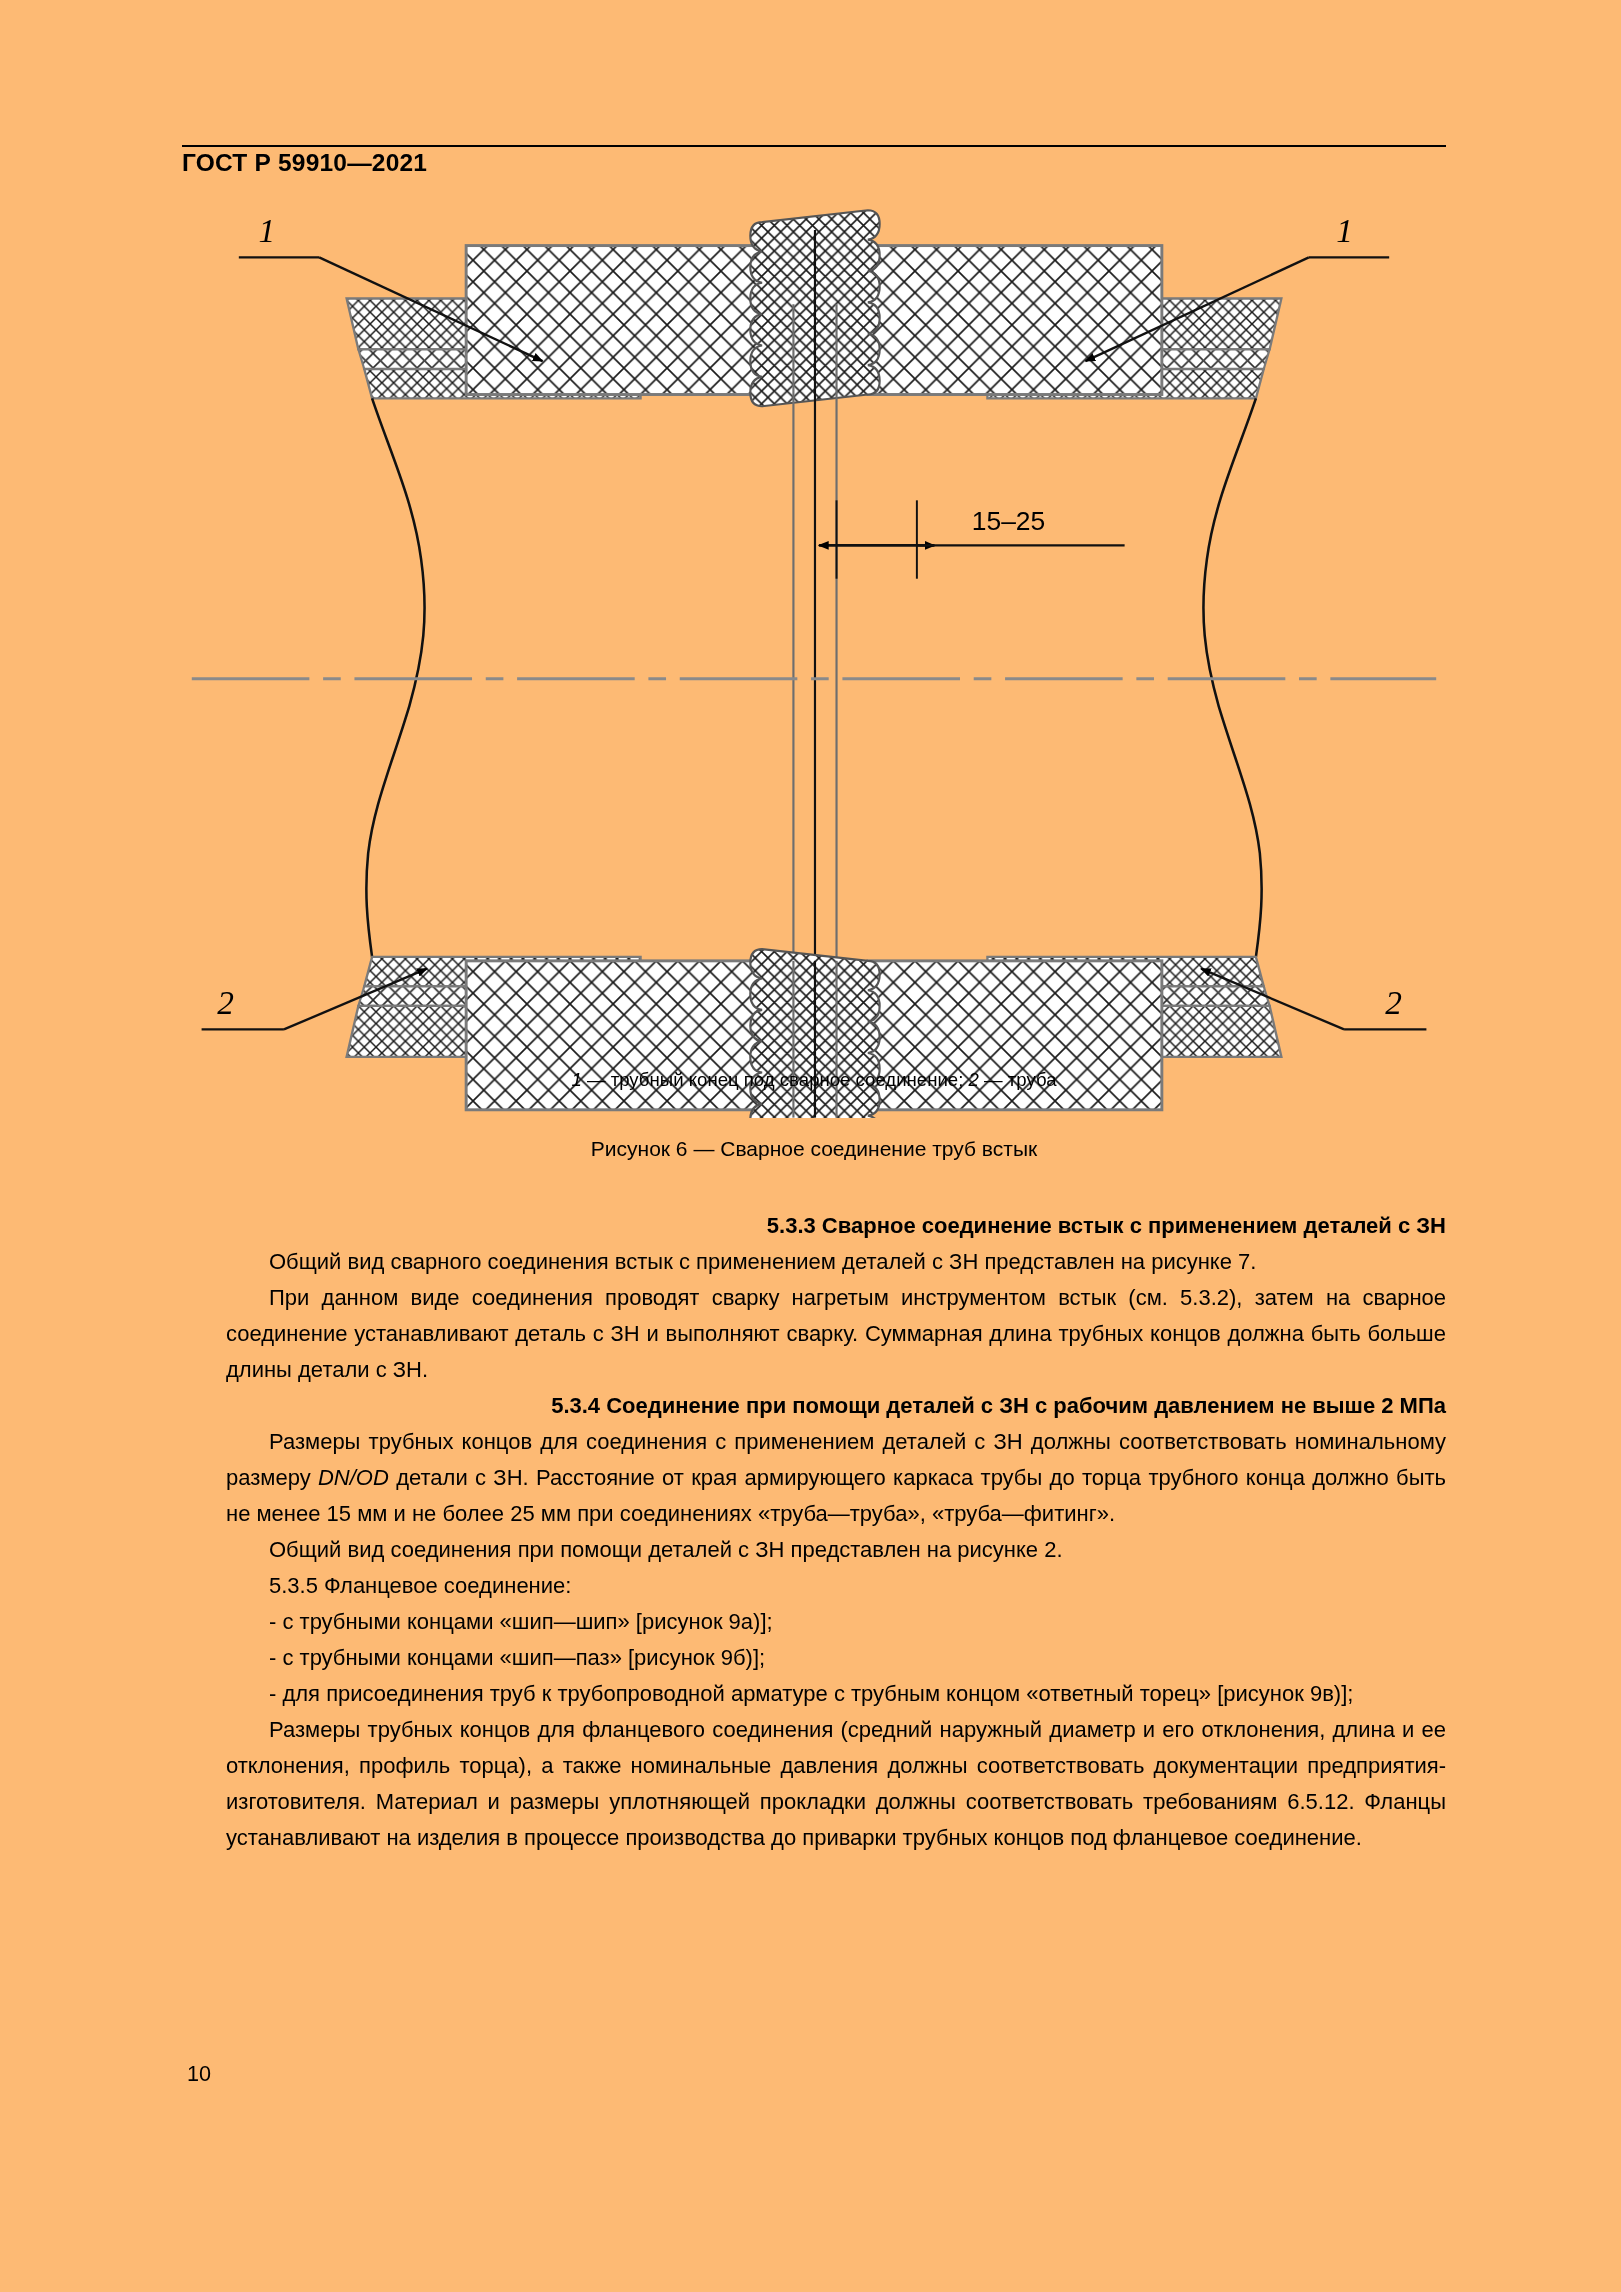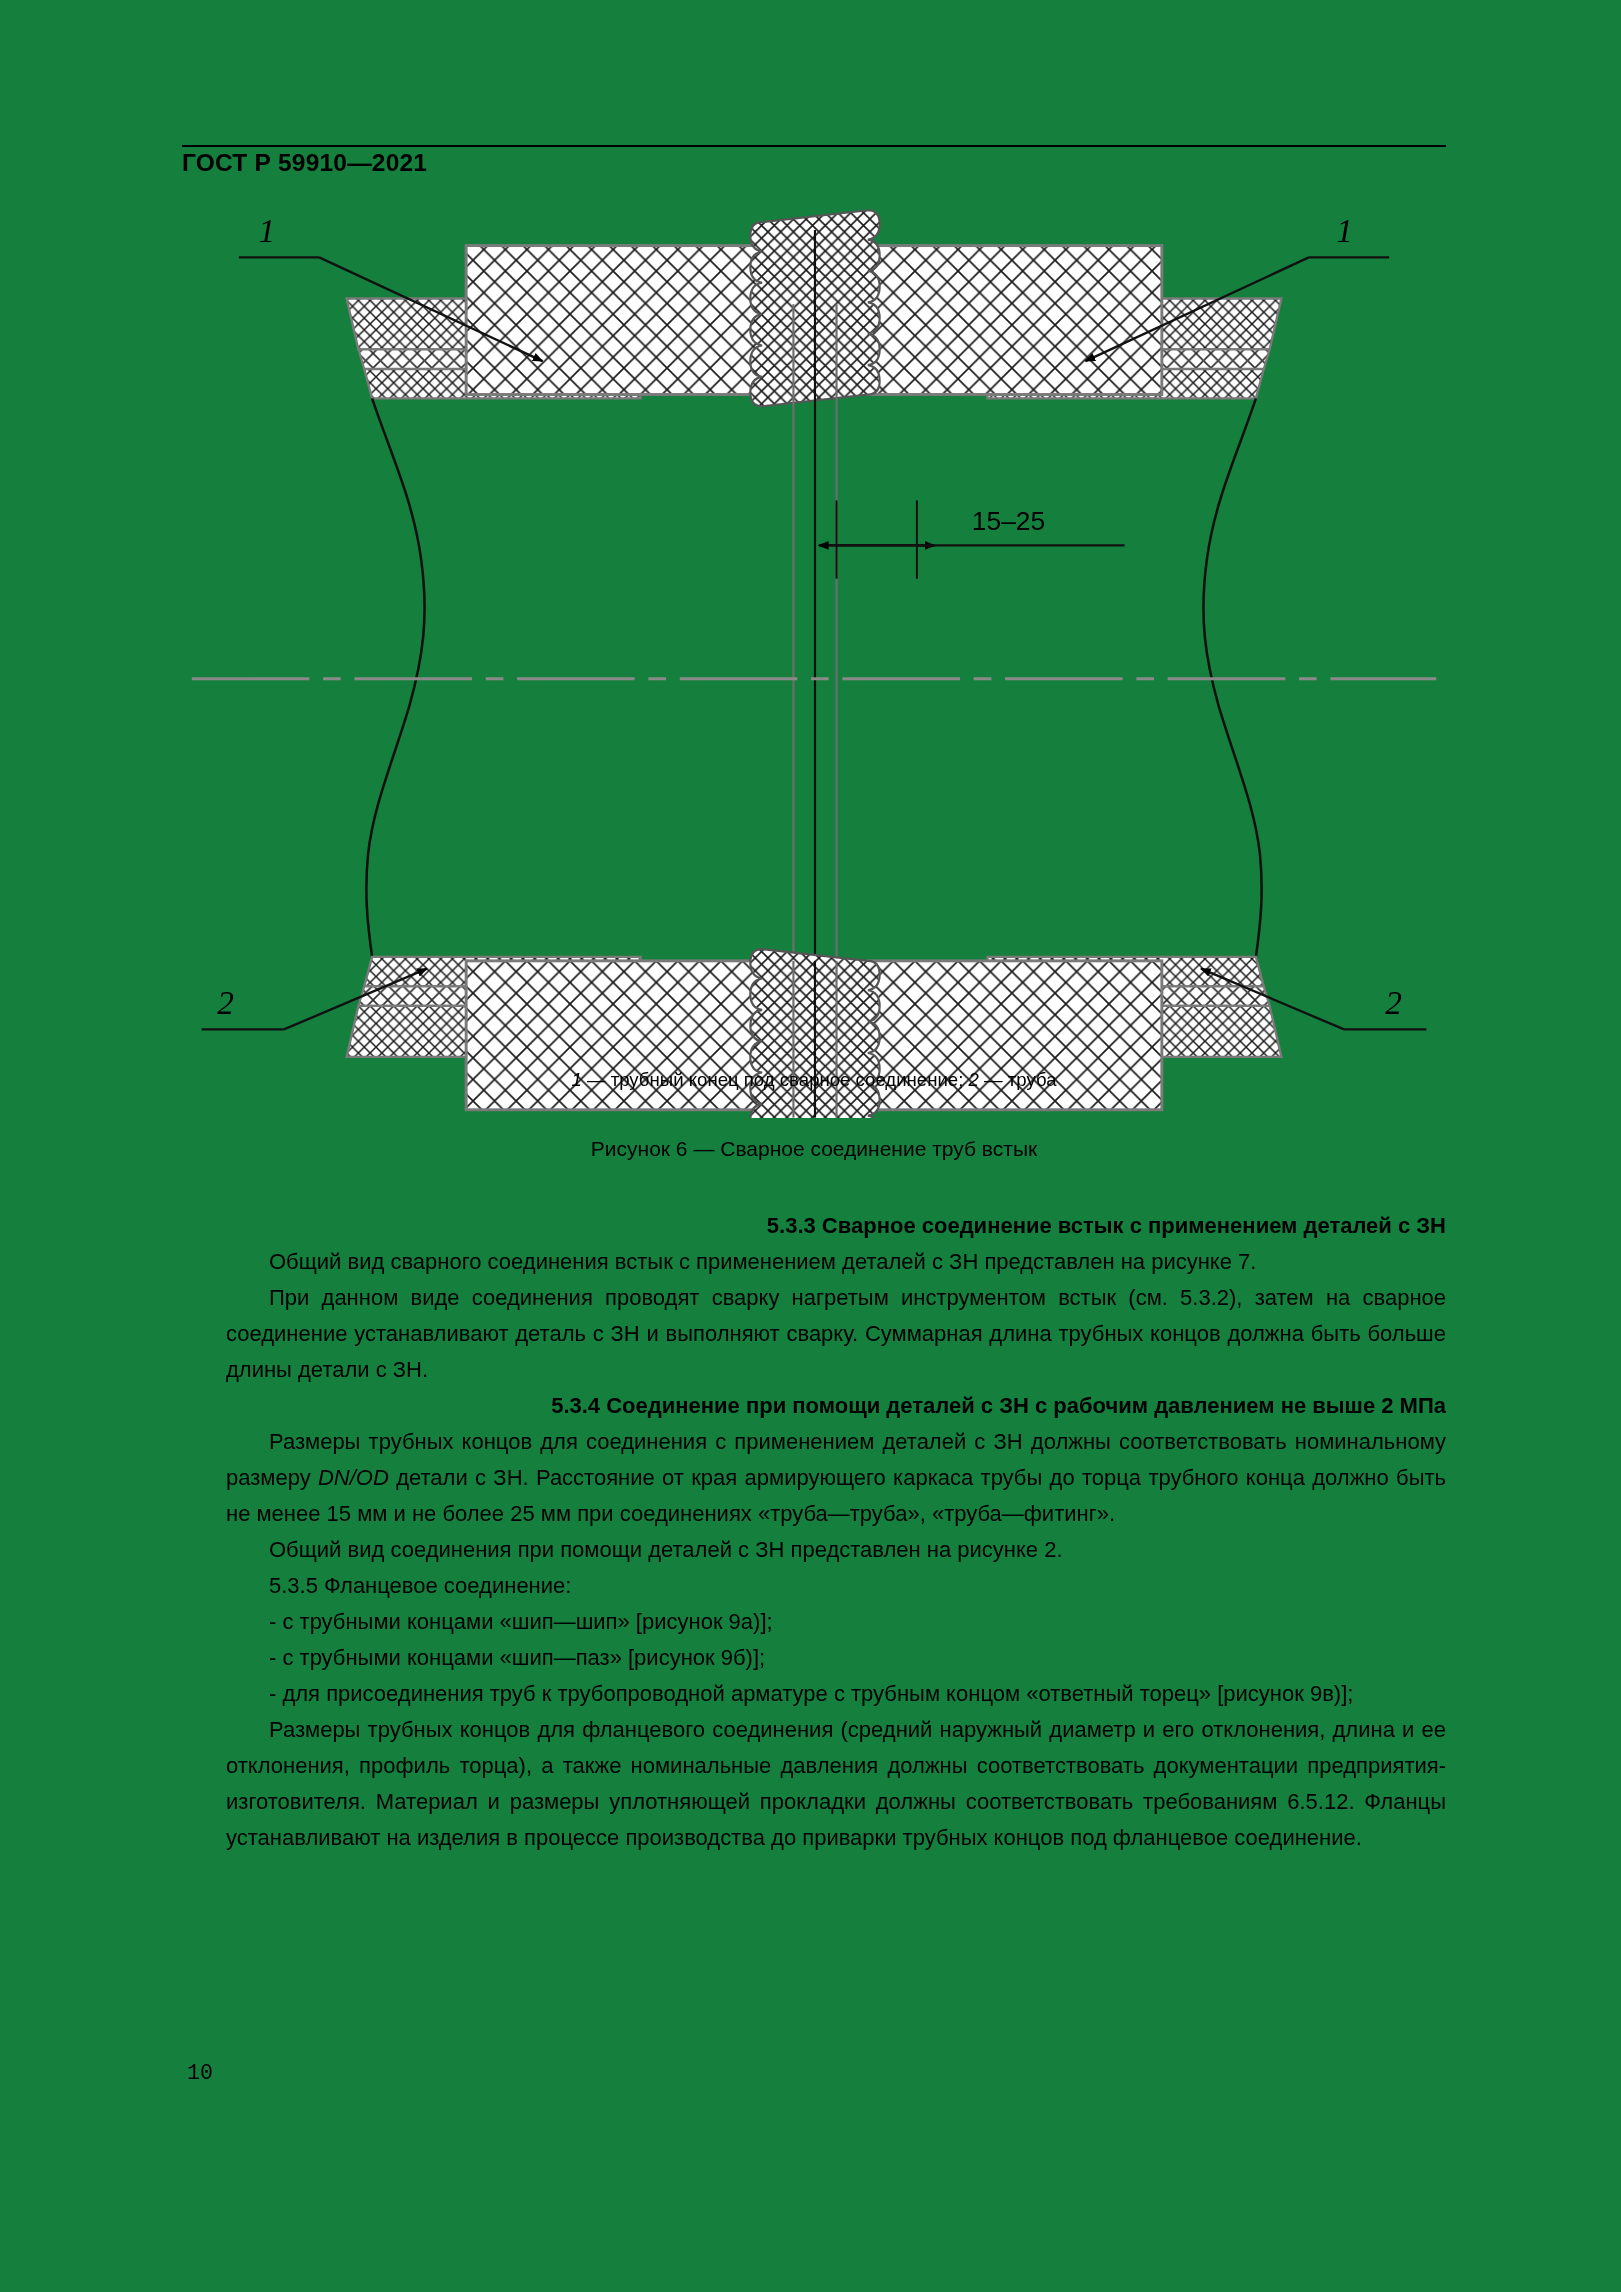--- a/index.html
+++ b/index.html
@@ -8,21 +8,21 @@
     background: #ffffff;
   }
   body {
     font-family: "Liberation Sans", sans-serif;
     color: #000000;
   }
   .page {
     position: relative;
     width: 1621px;
     height: 2293px;
-    background: #15803d;
+    background: #fdba74;
     overflow: hidden;
     box-sizing: border-box;
   }
 
   
   .header {
     position: absolute;
     left: 182px;
     top: 149px;
     width: 1264px;
@@ -93,21 +93,20 @@
     position: relative;
     bottom: -0.28em;
   }
 
   
   .page-number {
     position: absolute;
     left: 187px;
     top: 2061px;
     font-size: 21.6px;
-    font-family: Liberation Mono, monospace;
   }
 </style>
 </head>
 <body>
 
 <div class="page">
 
   <div class="header-rule"></div>
   <div class="header">ГОСТ Р 59910—2021</div>
 

